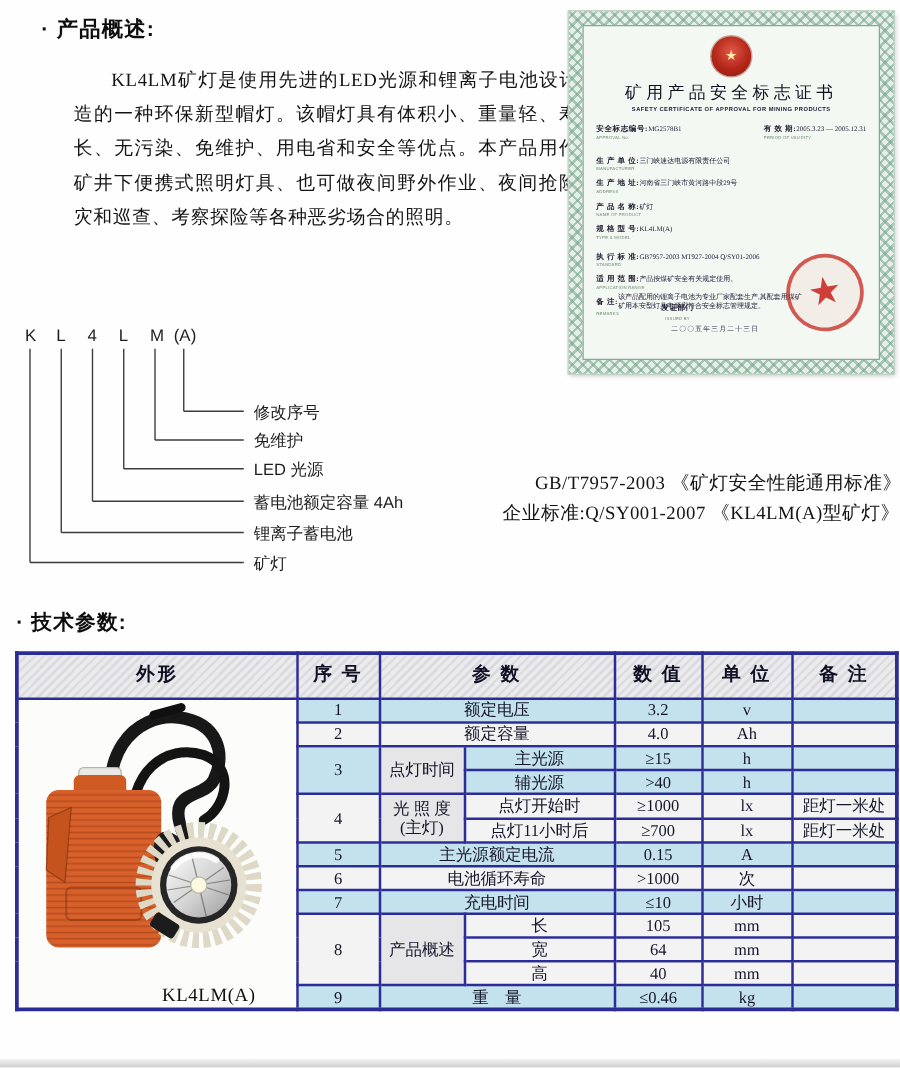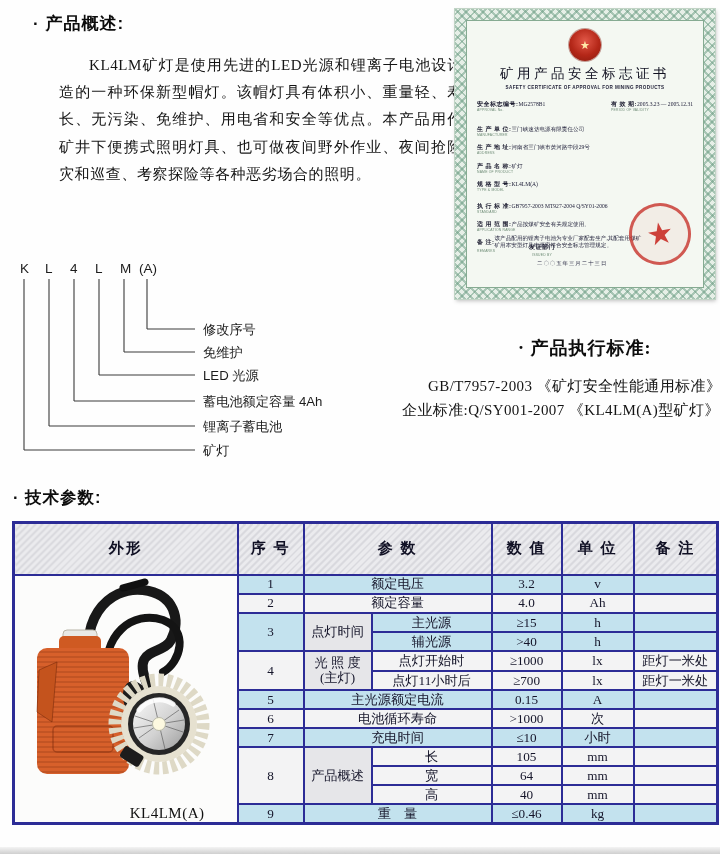--- a/index.html
+++ b/index.html
@@ -87,21 +87,21 @@
   table.tech {
     border-collapse:collapse; table-layout:fixed; width:704px;
     border:3px solid #2c2c96;
   }
   table.tech td {
     border:2px solid #2c2c96; text-align:center; vertical-align:middle;
     font-size:13.2px; color:#15152a; height:19px; line-height:1.15;
     overflow:hidden; padding:0 2px;
   }
   tr.hd td {
-    height:52px; font-weight:bold; font-size:15px; letter-spacing:2px;
+    height:36px; font-weight:bold; font-size:15px; letter-spacing:2px;
     background:repeating-linear-gradient(135deg,#ebebee 0 3px,#d9d9de 3px 5px);
     color:#101024;
   }
   tr.blue td { background:#c3e2ee; }
   tr.wht td { background:#f3f3f4; }
   td.grp { background:#e6e6e9 !important; white-space:pre-line; font-size:13px; }
   td.photo-cell { background:#fcfcfb !important; vertical-align:middle; }
   .photo-caption { text-align:right; padding-right:30px; font-size:15px; letter-spacing:.5px; color:#111; }
 
   .page-bottom-edge {
@@ -202,21 +202,20 @@
     <line x1="9" y1="192" x2="180" y2="192"></line>
 
     <text class="lbl" x="188" y="76">修改序号</text>
     <text class="lbl" x="188" y="99">免维护</text>
     <text class="lbl" x="188" y="122">LED 光源</text>
     <text class="lbl" x="188" y="148">蓄电池额定容量 4Ah</text>
     <text class="lbl" x="188" y="173">锂离子蓄电池</text>
     <text class="lbl" x="188" y="197">矿灯</text>
   </svg>
 
-  <div class="abs sec-heading" style="left:518px; top:336px; font-size:18px;">· 产品执行标准:</div>
   <div class="abs std-line" style="left:428px; top:377px;">GB/T7957-2003 《矿灯安全性能通用标准》,</div>
   <div class="abs std-line" style="left:402px; top:401px;">企业标准:Q/SY001-2007 《KL4LM(A)型矿灯》</div>
 
   <div class="abs sec-heading gothic" style="left:13px; top:487px; font-size:16.5px;">· 技术参数:</div>
 
   <table class="tech abs" style="left:12px; top:521px;">
     <colgroup>
       <col style="width:224px">
         <col style="width:66px">
         <col style="width:68px">

